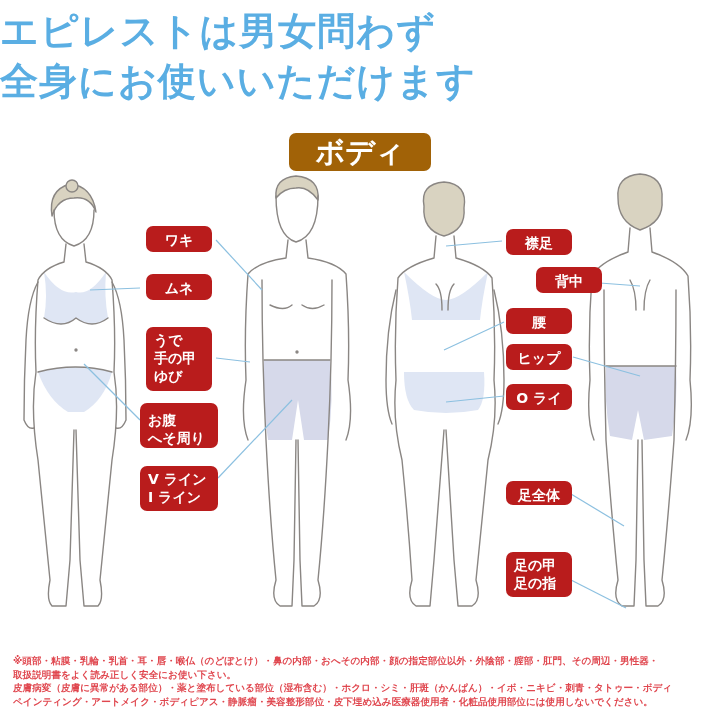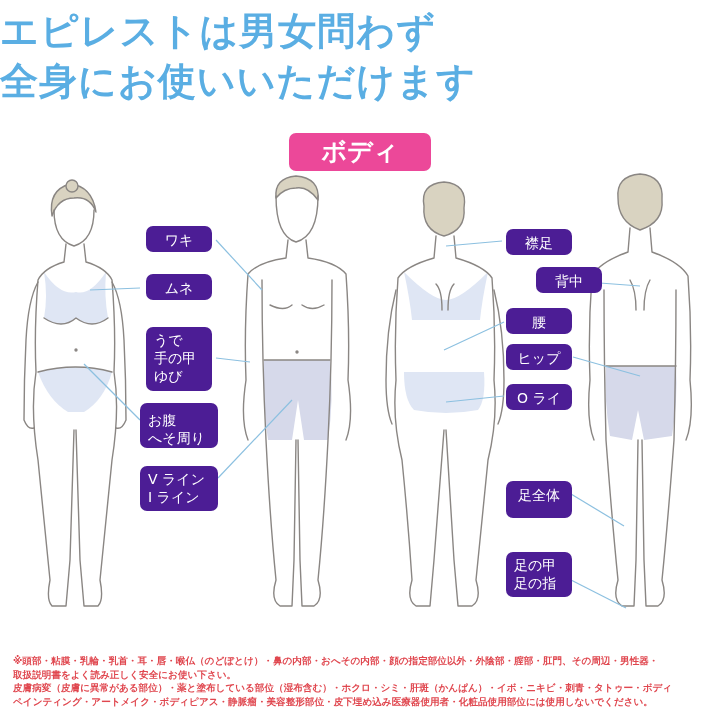--- a/index.html
+++ b/index.html
@@ -1,21 +1,21 @@
 <!DOCTYPE html>
 <html><head>
 <meta charset="utf-8">
 <style>
   html,body{margin:0;padding:0;background:#fff;}
   body{width:720px;height:711px;position:relative;overflow:hidden;font-family:"DejaVu Sans","Liberation Sans",sans-serif;}
   .title{position:absolute;left:0;width:720px;text-align:left;color:#5aaee3;font-weight:bold;font-size:38px;letter-spacing:1px;line-height:1;}
   .title.l1{top:12px;}
   .title.l2{top:62px;}
-  .section{position:absolute;left:289px;top:133px;width:142px;height:38px;background:#ec4899;border-radius:7px;color:#fff;font-weight:bold;font-size:25px;text-align:center;line-height:38px;}
-  .label{position:absolute;background:#4c1d95;color:#fff;border-radius:7px;font-size:14px;line-height:19px;padding:5px 8px;box-sizing:border-box;white-space:pre-line;}
+  .section{position:absolute;left:289px;top:133px;width:142px;height:38px;background:#a16207;border-radius:7px;color:#fff;font-weight:bold;font-size:29px;text-align:center;line-height:38px;}
+  .label{position:absolute;background:#b91c1c;color:#fff;border-radius:7px;font-size:14px;line-height:19px;padding:5px 8px;box-sizing:border-box;white-space:pre-line;font-weight:bold;}
   .label.c{text-align:center;}
   svg.figs{position:absolute;left:0;top:0;}
   .notes{position:absolute;left:13px;top:654px;width:700px;color:#e0474f;font-weight:bold;font-size:9.6px;line-height:13.5px;white-space:nowrap;}
   .notes div{overflow:hidden;}
 </style>
 </head>
 <body>
 
 <div class="title l1">エピレストは男女問わず</div>
 <div class="title l2">全身にお使いいただけます</div>
@@ -106,21 +106,21 @@
 <div class="label" style="left:140px;top:403px;width:78px;height:45px;line-height:18px;padding:8px 8px;">お腹
 へそ周り</div>
 <div class="label" style="left:140px;top:466px;width:78px;height:45px;line-height:18px;padding:4px 8px;">V ライン
 I ライン</div>
 
 <div class="label c" style="left:506px;top:229px;width:66px;height:26px;">襟足</div>
 <div class="label c" style="left:536px;top:267px;width:66px;height:26px;">背中</div>
 <div class="label c" style="left:506px;top:308px;width:66px;height:26px;">腰</div>
 <div class="label c" style="left:506px;top:344px;width:66px;height:26px;">ヒップ</div>
 <div class="label c" style="left:506px;top:384px;width:66px;height:26px;">O ライン</div>
-<div class="label c" style="left:506px;top:481px;width:66px;height:37px;">足全体</div>
+<div class="label c" style="left:506px;top:481px;width:66px;height:24px;">足全体</div>
 <div class="label" style="left:506px;top:552px;width:66px;height:45px;line-height:18px;padding:4px 8px;">足の甲
 足の指</div>
 
 <div class="notes">
   <div>※頭部・粘膜・乳輪・乳首・耳・唇・喉仏（のどぼとけ）・鼻の内部・おへその内部・顔の指定部位以外・外陰部・腟部・肛門、その周辺・男性器・</div>
   <div>取扱説明書をよく読み正しく安全にお使い下さい。</div>
   <div>皮膚病変（皮膚に異常がある部位）・薬と塗布している部位（湿布含む）・ホクロ・シミ・肝斑（かんぱん）・イボ・ニキビ・刺青・タトゥー・ボディ</div>
   <div>ペインティング・アートメイク・ボディピアス・静脈瘤・美容整形部位・皮下埋め込み医療器使用者・化粧品使用部位には使用しないでください。</div>
 </div>
 

